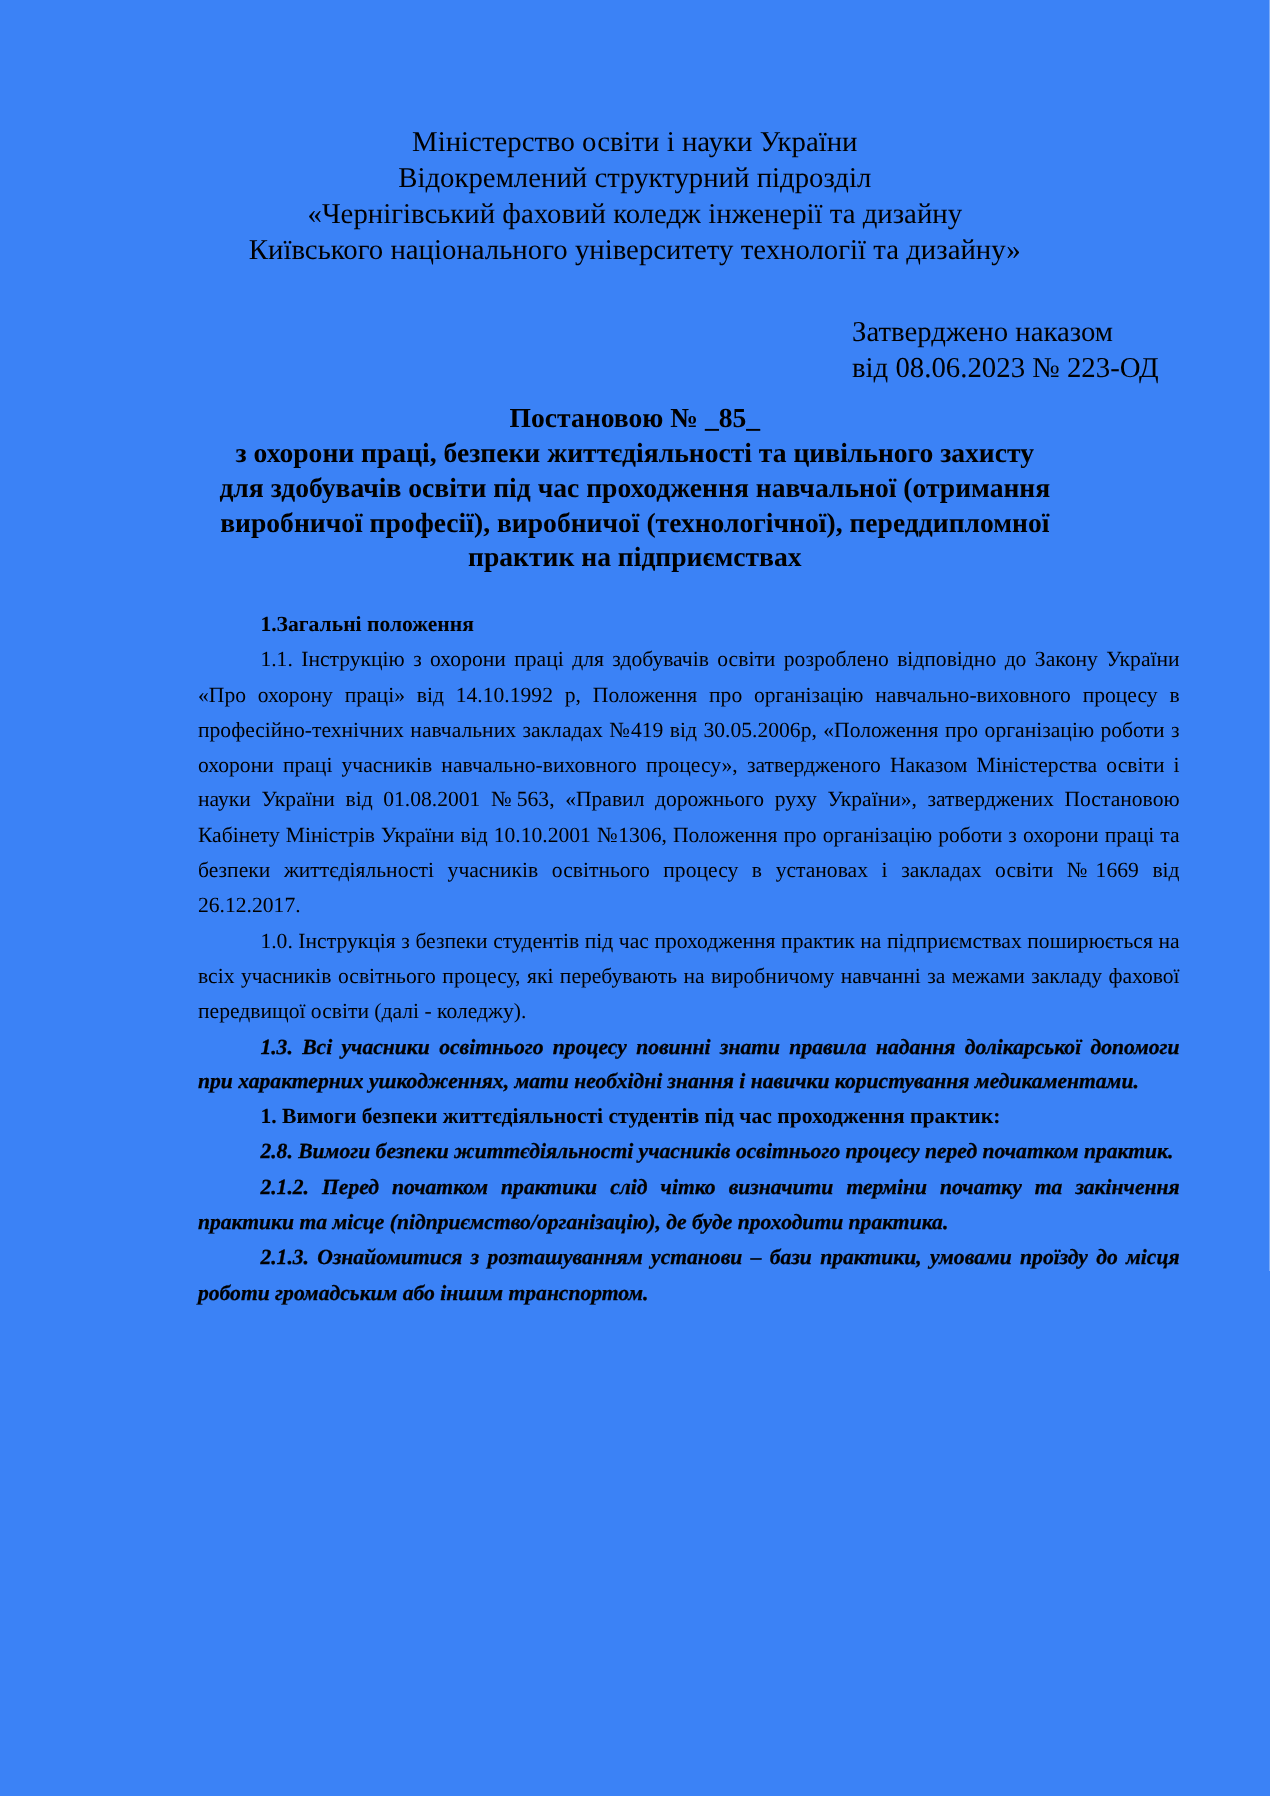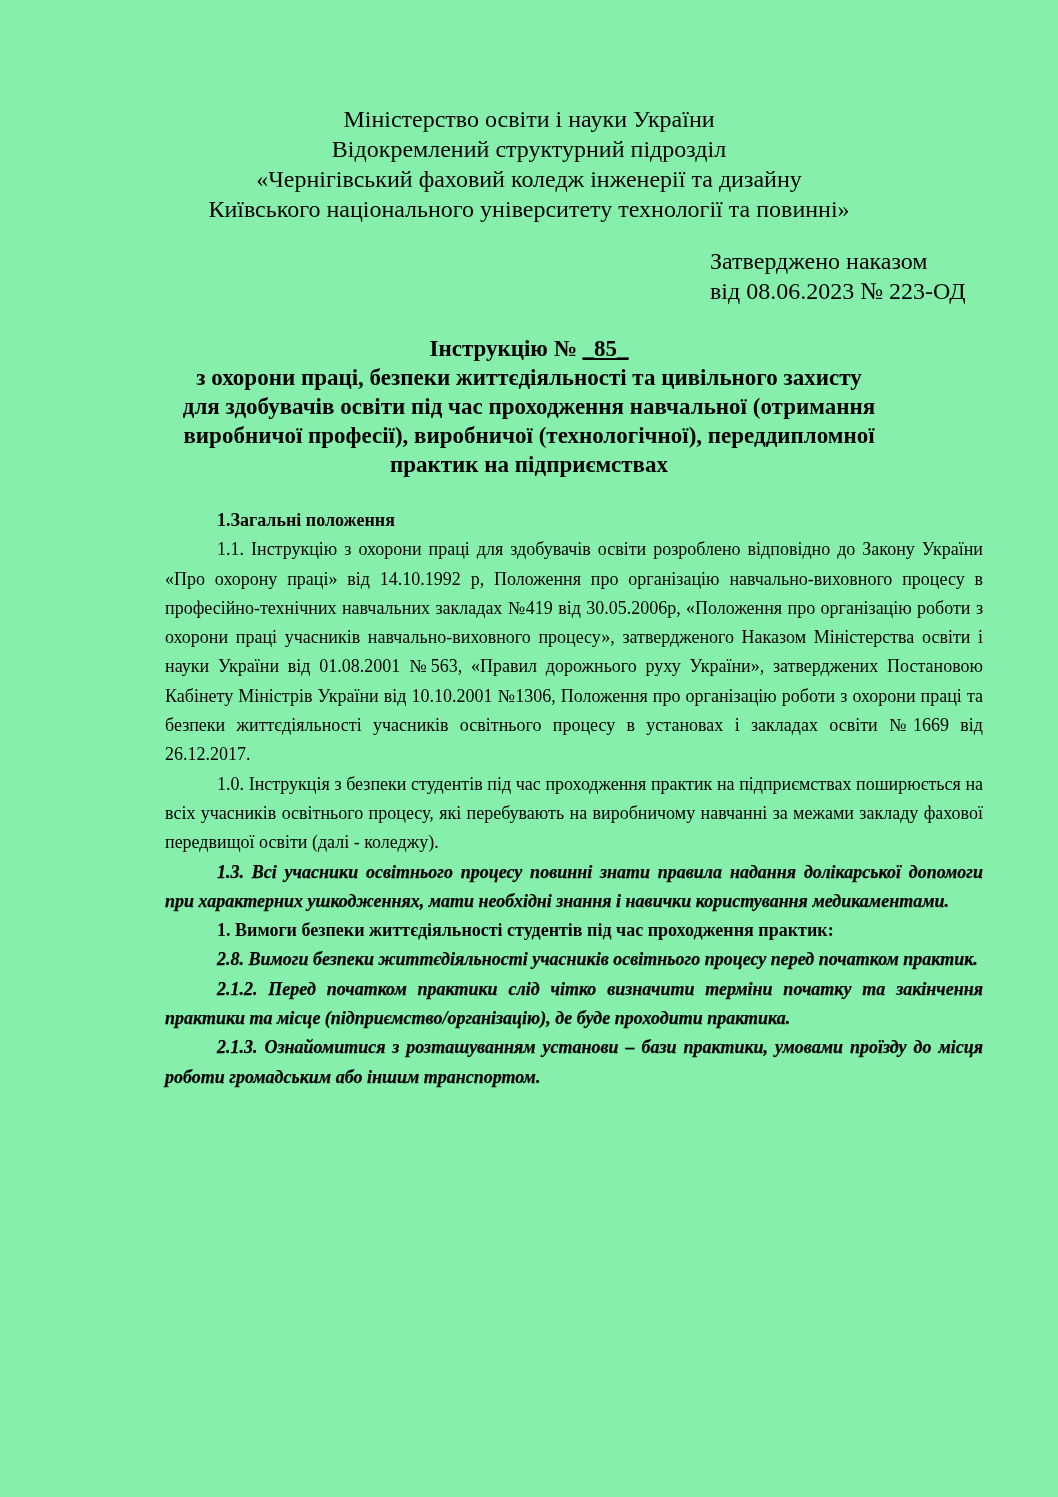--- a/index.html
+++ b/index.html
@@ -1,49 +1,49 @@
 <!DOCTYPE html>
 <html><head>
 <meta charset="utf-8">
 <style>
   html, body { margin: 0; padding: 0; background: #ffffff; }
   body { width: 1058px; height: 1497px; position: relative; overflow: hidden;
          font-family: "Liberation Serif", "DejaVu Serif", serif; color: #000; }
-  .page { position: absolute; left: 0; top: 0; width: 1058px; height: 1497px; background: #86efac; }
+  .page { position: absolute; left: 0; top: 0; width: 1058px; height: 1497px; background: #3b82f6; }
   .center { position: absolute; left: 0; width: 1058px; text-align: center; font-size: 24px; line-height: 30px; }
   .hdr { top: 104px; }
-  .approval { position: absolute; left: 710px; top: 246px; font-size: 24px; line-height: 30px; }
+  .approval { position: absolute; left: 710px; top: 262px; font-size: 24px; line-height: 30px; }
   .title-block { top: 334px; font-weight: bold; font-size: 23px; line-height: 29px; }
-  .num { text-decoration: underline; }
+  .num { }
   .body { position: absolute; left: 165px; width: 818px; top: 506px; font-size: 18px; line-height: 29.3px; }
   .p { text-align: justify; text-align-last: left; margin: 0; }
   .ind { text-indent: 52px; }
   .b { font-weight: bold; }
   .sb { font-weight: 600; font-style: italic; -webkit-text-stroke: 0.25px #000; }
   .line { display: block; }
 </style>
 </head>
 <body>
 
 <div class="page">
 
   <div class="center hdr">
     <span class="line">Міністерство освіти і науки України</span>
     <span class="line">Відокремлений структурний підрозділ</span>
     <span class="line">«Чернігівський фаховий  коледж інженерії та дизайну</span>
-    <span class="line">Київського національного університету технології та повинні»</span>
+    <span class="line">Київського національного університету технології та дизайну»</span>
   </div>
 
   <div class="approval">
     <span class="line">Затверджено наказом</span>
     <span class="line">від 08.06.2023 № 223-ОД</span>
   </div>
 
   <div class="center title-block">
-    <span class="line"><span>Інструкцію № </span><span class="num">_85_</span></span>
+    <span class="line"><span>Постановою № </span><span class="num">_85_</span></span>
     <span class="line">з охорони праці, безпеки життєдіяльності та цивільного захисту</span>
     <span class="line">для здобувачів освіти під час проходження навчальної (отримання</span>
     <span class="line">виробничої професії),  виробничої  (технологічної), переддипломної</span>
     <span class="line">практик на підприємствах</span>
   </div>
 
   <div class="body">
     <p class="p ind b">1.Загальні положення</p>
     <p class="p ind">1.1. Інструкцію з охорони праці для здобувачів освіти розроблено відповідно до Закону України «Про охорону праці» від 14.10.1992 р, Положення про організацію навчально-виховного процесу в професійно-технічних навчальних закладах №419 від 30.05.2006р, «Положення про організацію роботи з охорони праці учасників навчально-виховного процесу», затвердженого Наказом Міністерства освіти і науки України від 01.08.2001 №563, «Правил дорожнього руху України», затверджених Постановою Кабінету Міністрів України від 10.10.2001 №1306, Положення про організацію роботи з охорони праці та безпеки життєдіяльності учасників освітнього процесу в установах і закладах освіти №1669 від 26.12.2017.</p>
     <p class="p ind">1.0. Інструкція з безпеки студентів під час проходження практик на підприємствах поширюється на всіх учасників освітнього процесу, які перебувають на виробничому навчанні за межами закладу фахової передвищої освіти (далі - коледжу).</p>

